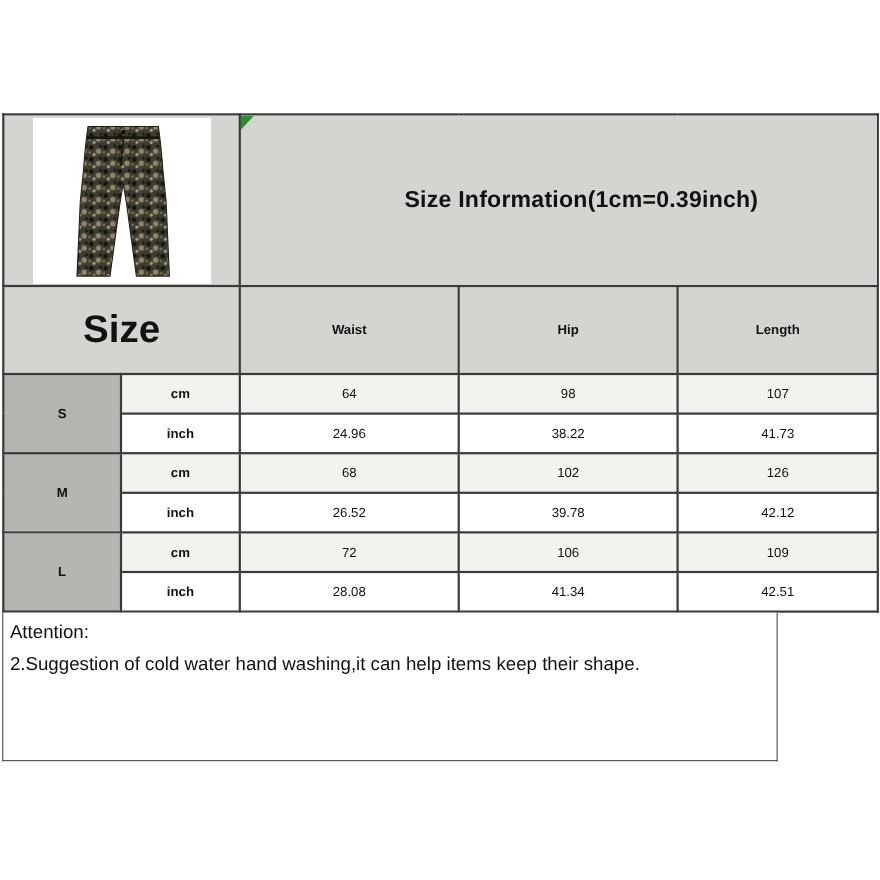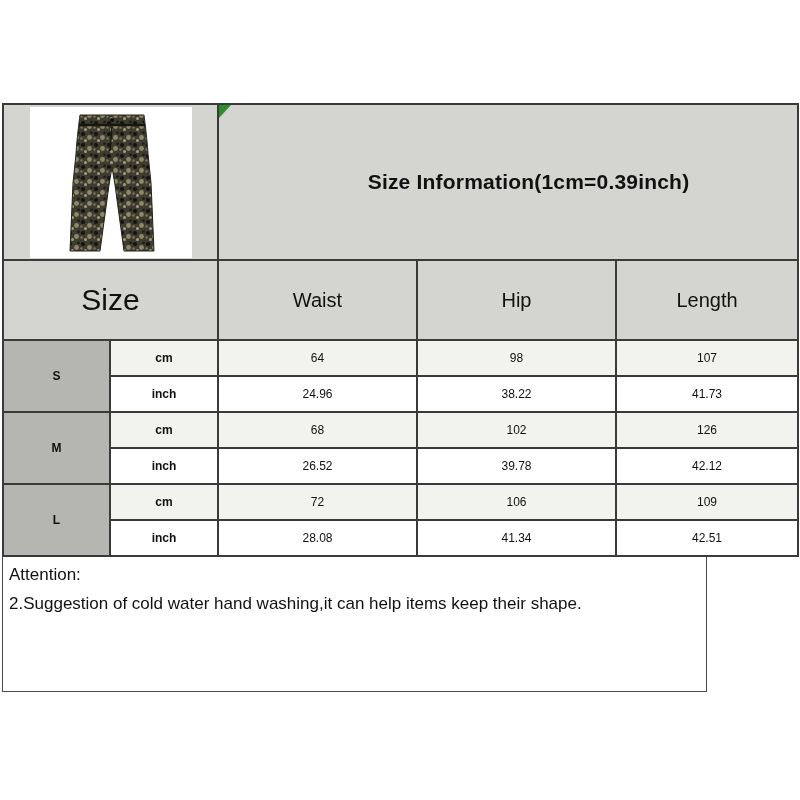--- a/index.html
+++ b/index.html
@@ -47,26 +47,26 @@
   .corner-marker {
     position: absolute;
     top: 0; left: 0;
     width: 0; height: 0;
     border-top: 13px solid var(--marker-green, #2e8b2e);
     border-right: 12px solid transparent;
   }
   .header-row td {
     background: var(--header-bg, #d4d4d1);
     height: 80px;
-    font-weight: normal;
-    font-size: 20px;
+    font-weight: bold;
+    font-size: 12px;
   }
   td.size-head {
-    font-size: 30px;
-    font-weight: normal;
+    font-size: 35px;
+    font-weight: bold;
     margin-top: 36px;
   }
   td.sml-cell {
     background: var(--size-col-bg, #b5b5b2);
     font-weight: bold;
     font-size: 20px;
   }
   tr.data-row { height: 36px; }
   tr.data-row td { font-size: 12px; }
   td.unit-cell { font-weight: bold; font-size: 16px; }

